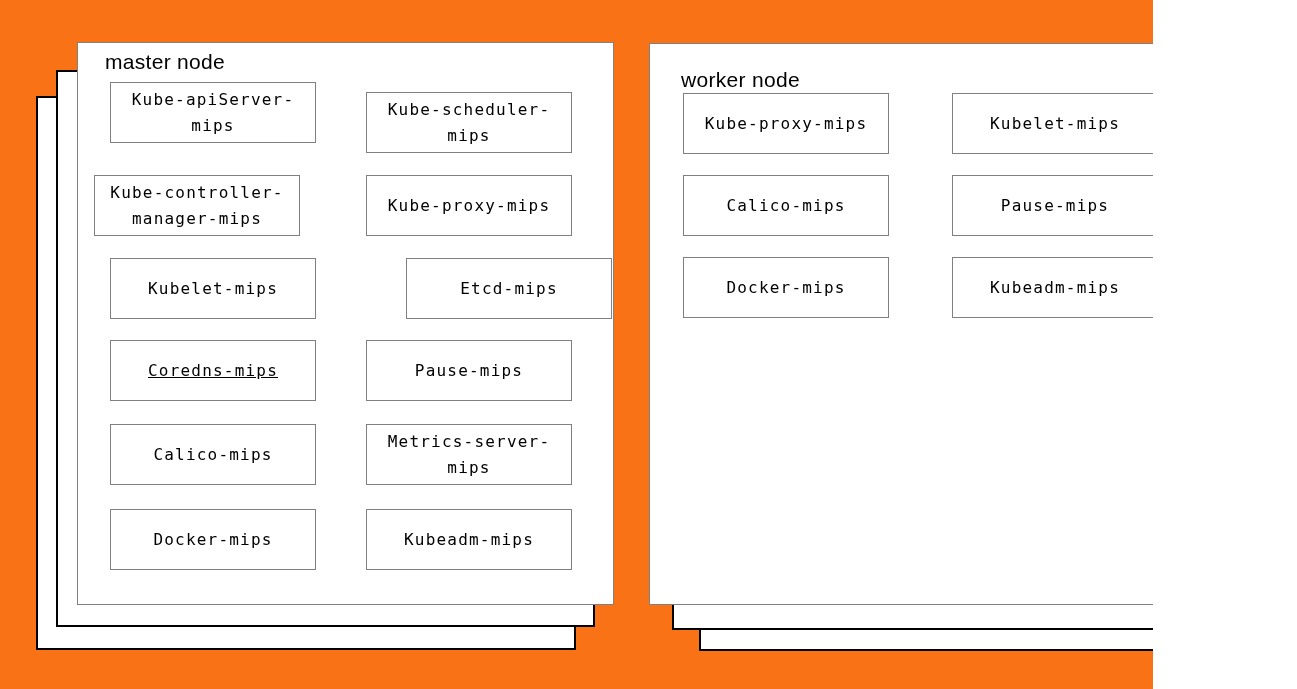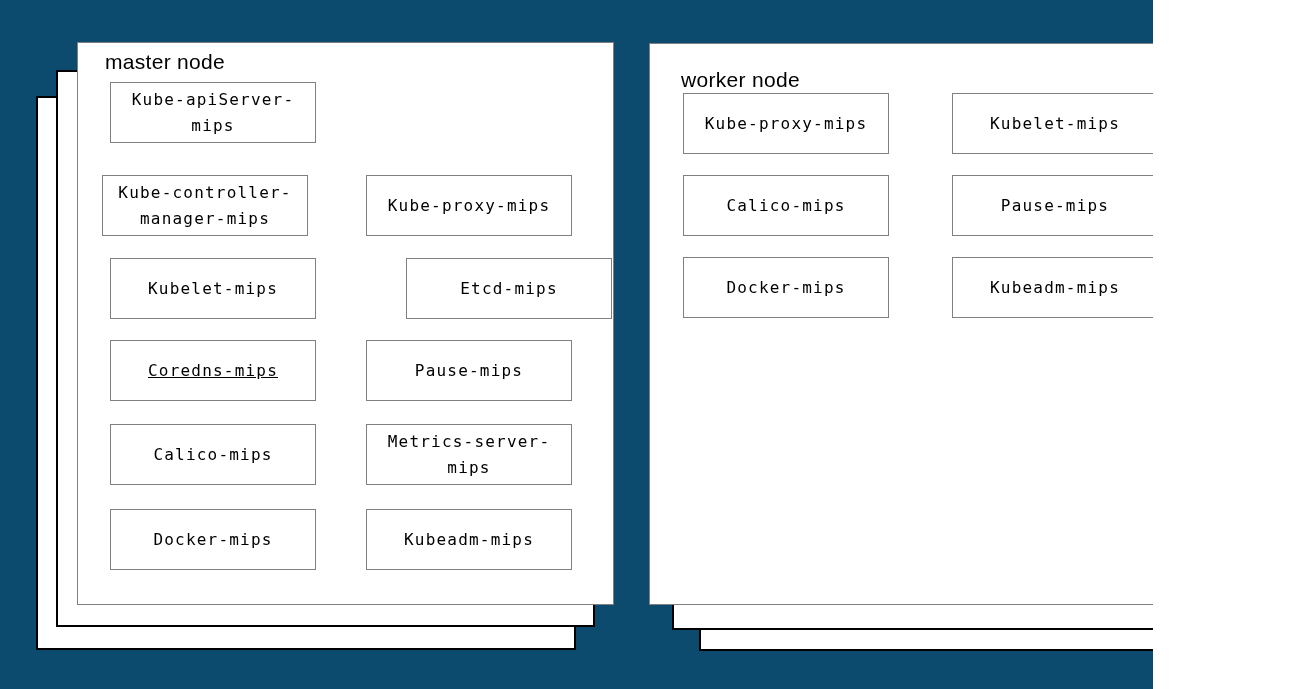--- a/index.html
+++ b/index.html
@@ -1,21 +1,21 @@
 <!DOCTYPE html>
 <html><head>
 <meta charset="utf-8">
 <style>
   * { box-sizing: border-box; margin: 0; padding: 0; }
   html, body { background: #ffffff; }
   .canvas {
     position: relative;
     width: 1153px;
     height: 689px;
-    background: #0c4a6e;
+    background: #f97316;
     font-family: "Liberation Sans", sans-serif;
     overflow: hidden;
   }
   .stack-layer {
     position: absolute;
     background: #ffffff;
     border: 2px solid #000000;
   }
   .node-box {
     position: absolute;
@@ -58,21 +58,24 @@
 
   <div class="stack-layer" style="left:36px; top:96px; width:540px; height:554px;"></div>
   <div class="stack-layer" style="left:56px; top:70px; width:539px; height:557px;"></div>
 
   <div class="node-box" style="left:77px; top:42px; width:537px; height:563px;">
     <span class="node-title" style="left:27px; top:7px;">master node</span>
 
     <div class="comp" style="left:32px; top:39px;">
       <span class="comp-label">Kube-apiServer-mips</span>
     </div>
-    <div class="comp" style="left:24px; top:132px;justify-content:center;">
+    <div class="comp" style="left:288px; top:49px;">
+      <span class="comp-label">Kube-scheduler-mips</span>
+    </div>
+    <div class="comp" style="left:16px; top:132px;justify-content:center;">
       <span class="comp-label">Kube-controller-manager-mips</span>
     </div>
     <div class="comp" style="left:288px; top:132px;">
       <span class="comp-label">Kube-proxy-mips</span>
     </div>
     <div class="comp" style="left:32px; top:215px;">
       <span class="comp-label">Kubelet-mips</span>
     </div>
     <div class="comp" style="left:288px; top:215px;margin-left:40px;">
       <span class="comp-label">Etcd-mips</span>

